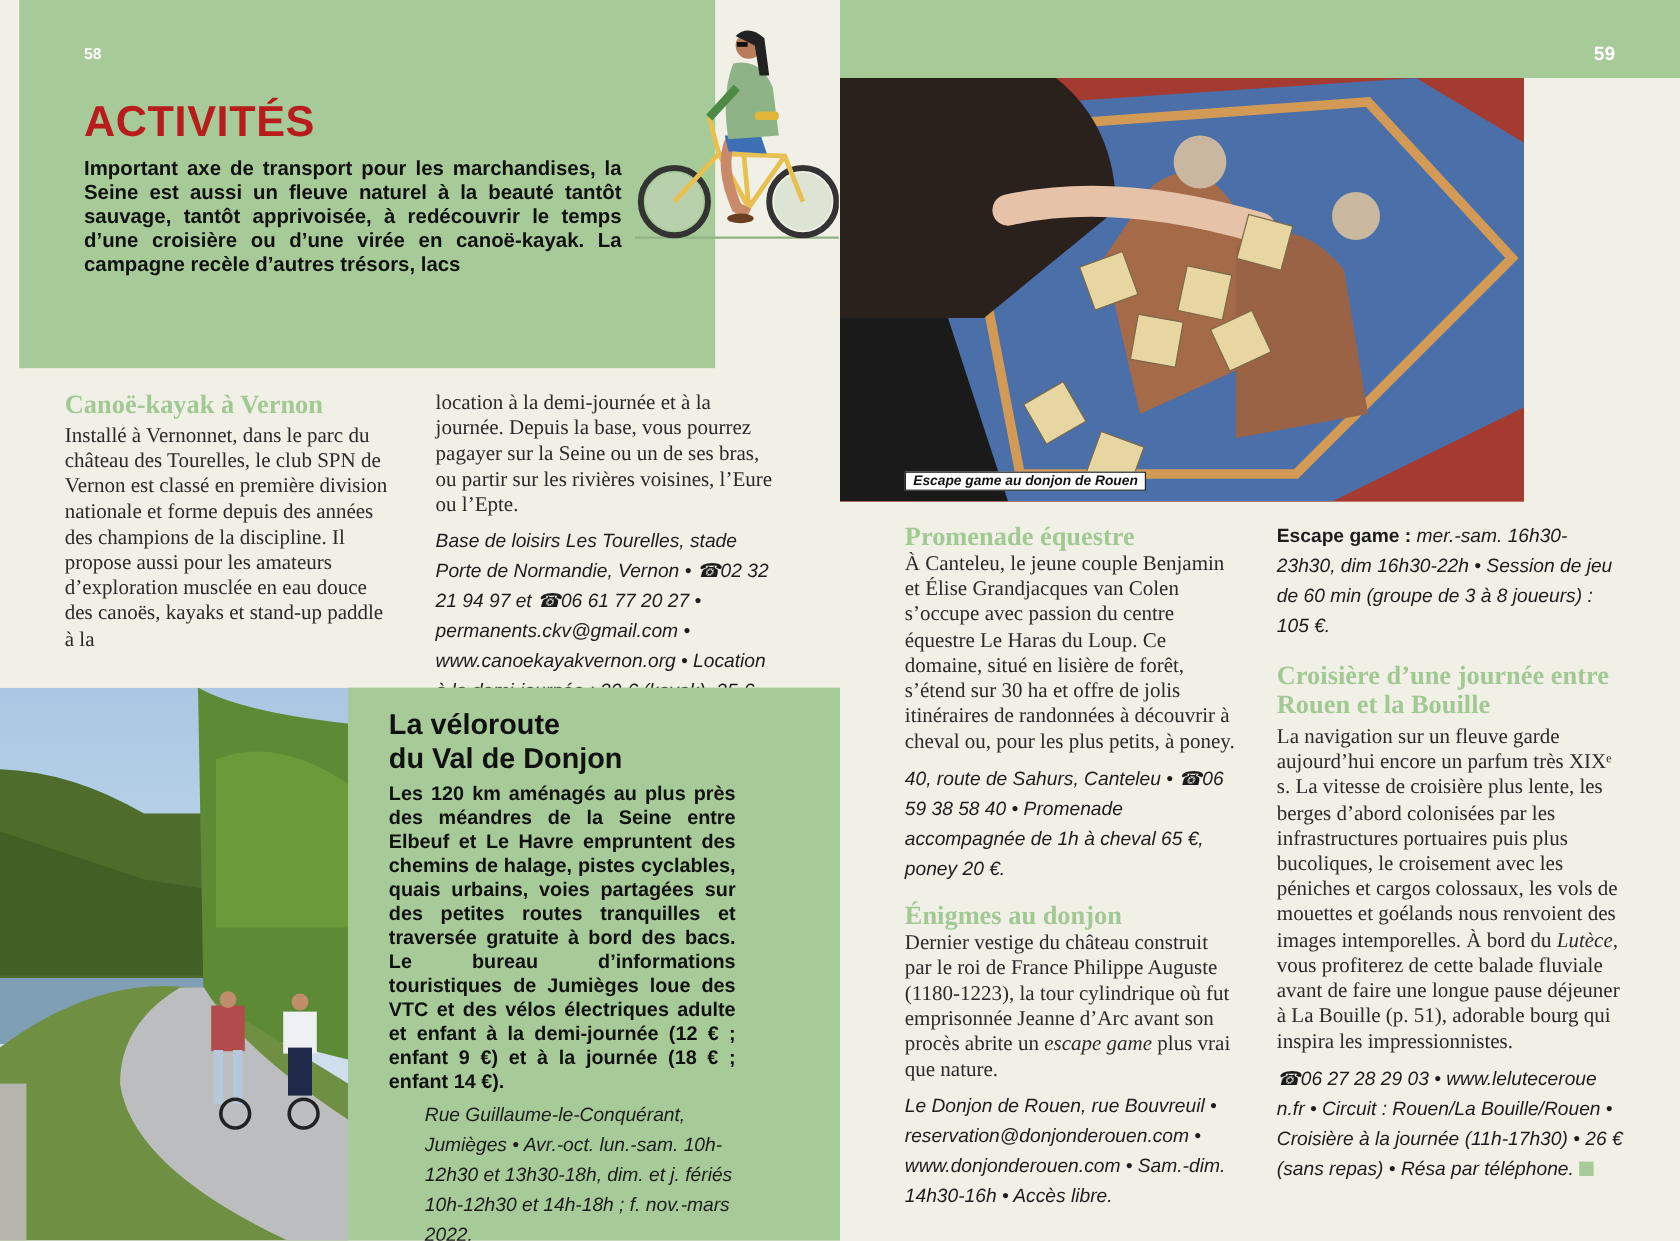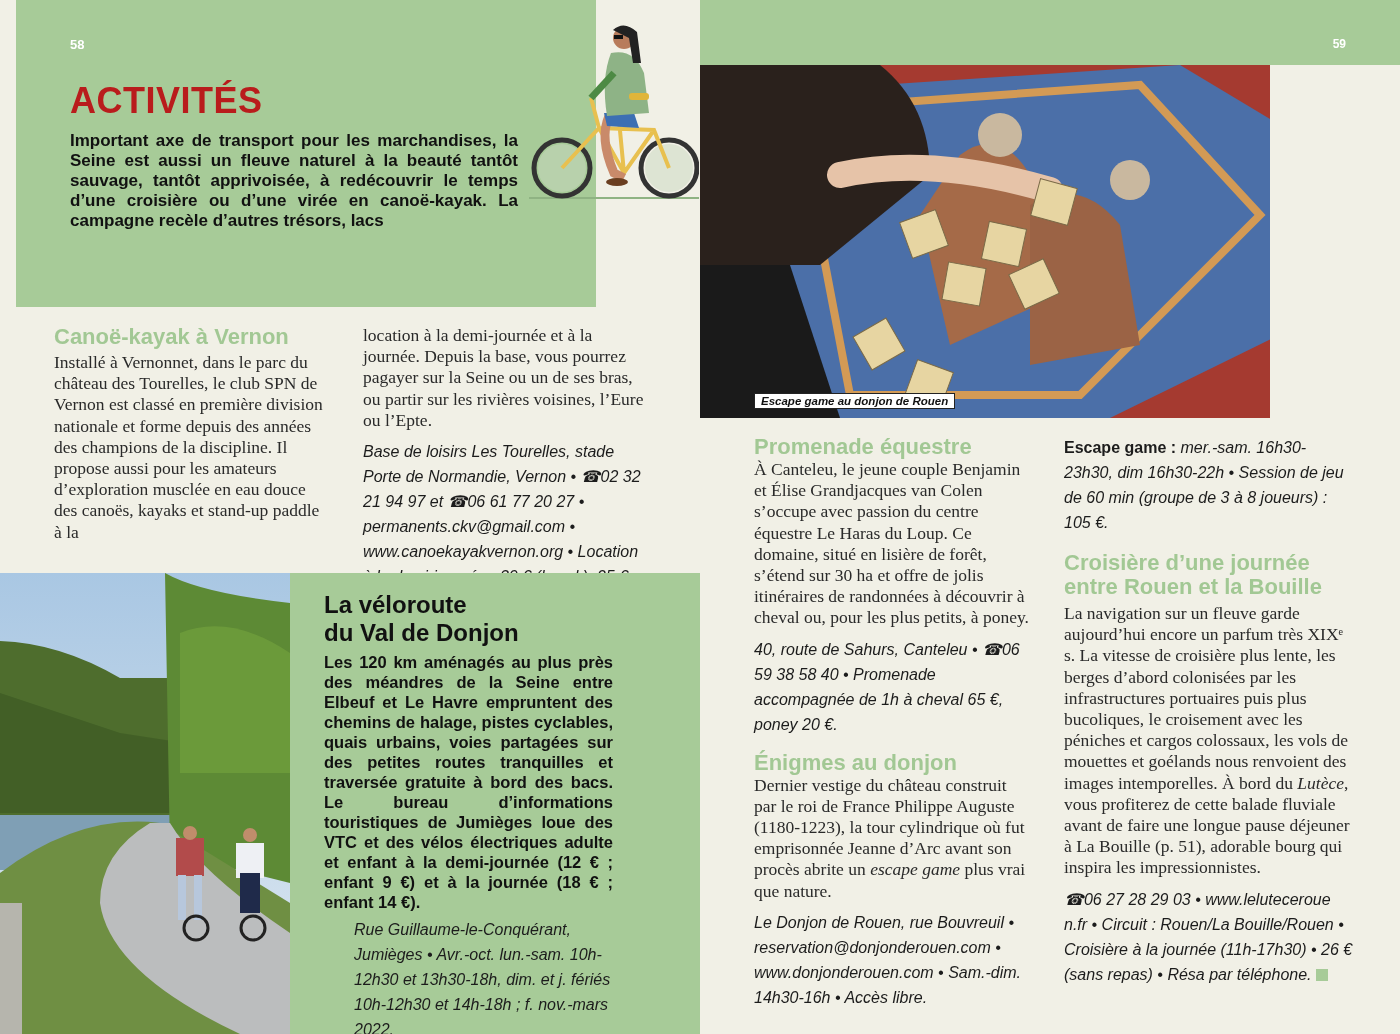--- a/index.html
+++ b/index.html
@@ -11,39 +11,39 @@
 
   
   #intro { position: absolute; left: 0; top: 0; width: 580px; height: 307px; margin-left: 16px; }
   #page-left-num { position: absolute; left: 54px; top: 37px; font-size: 13px; font-weight: bold; color: #fff; }
   #section-title { position: absolute; left: 54px; top: 80px; font-size: 36px; font-weight: bold; letter-spacing: 0.5px; color: #b91c1c; }
   #intro-text { position: absolute; left: 54px; top: 131px; width: 594px; font-size: 17px; font-weight: bold; line-height: 20px; text-align: justify; color: #111; }
   #intro-text .narrow { display: block; width: 448px; }
   #cyclist { position: absolute; left: 513px; top: 18px; width: 170px; height: 185px; }
 
   #canoe { position: absolute; left: 0; top: 307px; width: 700px; height: 266px; }
-  .h-green { font-family: Liberation Sans, sans-serif; font-weight: bold; color: #a2c894; font-size: 22px; line-height: 24px; }
+  .h-green { font-family: Liberation Serif, serif; font-weight: bold; color: #a2c894; font-size: 22px; line-height: 24px; }
   .serif { font-family: "Liberation Serif", serif; font-size: 17.5px; line-height: 21.2px; color: #2a2a2a; }
   .info { font-family: "Liberation Sans", sans-serif; font-style: italic; font-size: 16px; line-height: 25px; color: #1c1c1c; }
   .info b { font-style: normal; }
 
   #canoe-title { position: absolute; left: 54px; top: 18px; }
   #canoe-col1 { position: absolute; left: 54px; top: 45px; width: 275px; }
   #canoe-col2 { position: absolute; left: 363px; top: 18px; width: 285px; }
   #canoe-info { margin-top: 8px; }
 
   #velo-photo { position: absolute; left: 0; top: 573px; width: 290px; height: 461px; overflow: hidden; }
   #velo-box { position: absolute; left: 290px; top: 573px; width: 410px; height: 461px; padding-left: 36px; }
   #velo-title { position: absolute; left: 34px; top: 18px; font-size: 24px; font-weight: bold; line-height: 28px; color: #111; }
   #velo-text { position: absolute; left: 34px; top: 79px; width: 289px; font-size: 16.5px; font-weight: bold; line-height: 20px; text-align: justify; color: #111; }
   #velo-info { margin-top: 5px; text-align: left; font-weight: normal; margin-left: 30px; }
 
   
   #right-top { position: absolute; left: 700px; top: 0; width: 700px; height: 65px; }
-  #page-right-num { position: absolute; right: 54px; top: 37px; font-size: 12px; font-weight: bold; color: #fff; }
+  #page-right-num { position: absolute; right: 54px; top: 37px; font-size: 16px; font-weight: bold; color: #fff; }
   #escape-photo { position: absolute; left: 700px; top: 65px; width: 570px; height: 353px; overflow: hidden; background: #b23a2e; }
   #caption { position: absolute; left: 54px; top: 328px; background: #fff; padding: 1px 6px; font-size: 11.5px; font-style: italic; font-weight: bold; color: #111; border: 1px solid #222; }
 
   #col-r1 { position: absolute; left: 754px; top: 435px; width: 275px; }
   #col-r2 { position: absolute; left: 1064px; top: 435px; width: 290px; }
   .gap { margin-top: 8px; }
   .section { margin-bottom: 12px; }
   .green-square { display: inline-block; width: 12px; height: 12px; background: #a7cb98; vertical-align: -1px; margin-left: 4px; }
 </style>
 </head>

